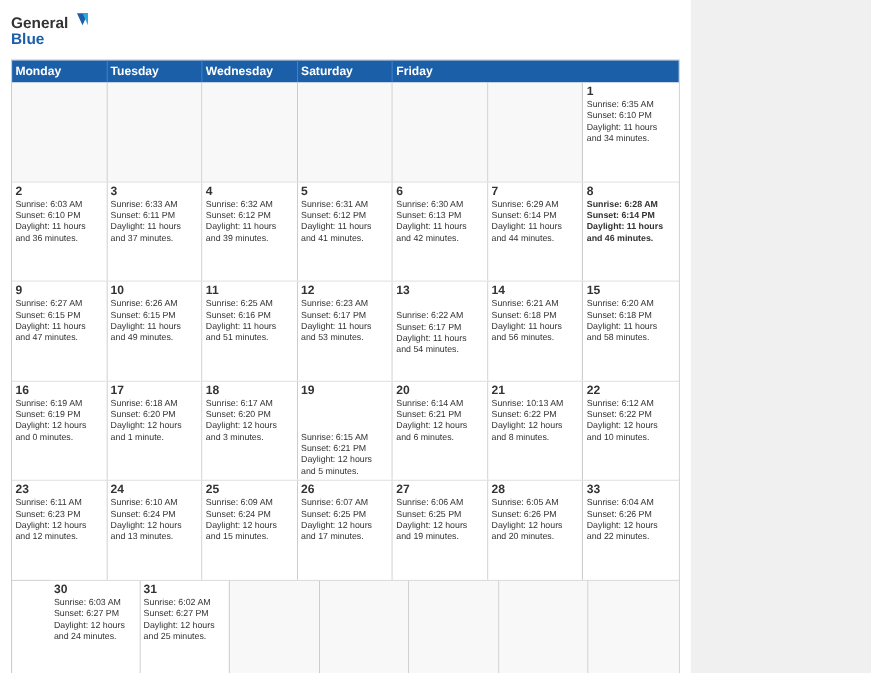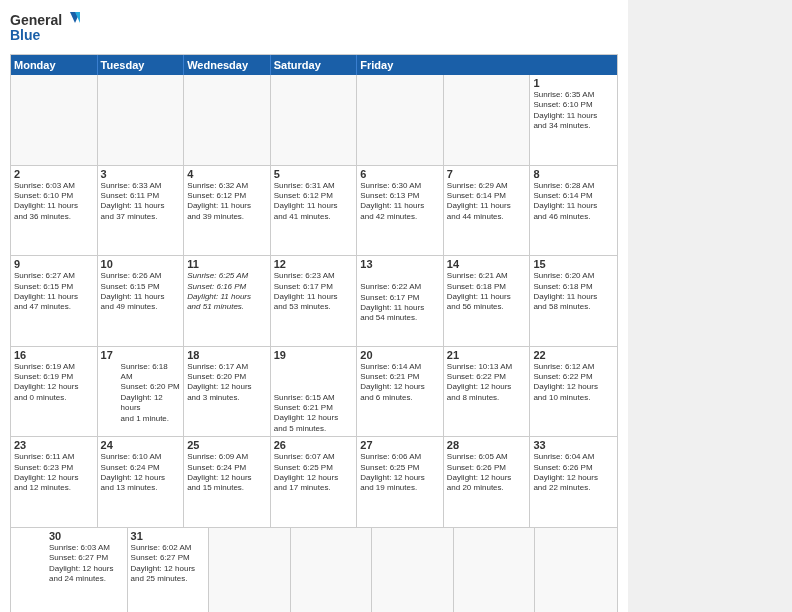--- a/index.html
+++ b/index.html
@@ -175,21 +175,21 @@
           </div>
           <div class="cal-cell">
             <span class="day-num">7</span>
             <div class="cell-text" style="white-space: pre-line;">Sunrise: 6:29 AM
 Sunset: 6:14 PM
 Daylight: 11 hours
 and 44 minutes.</div>
           </div>
           <div class="cal-cell">
             <span class="day-num">8</span>
-            <div class="cell-text" style="white-space: pre-line;">Sunrise: 6:28 AM
+            <div class="cell-text" style="white-space: pre-line; font-weight: bold;">Sunrise: 6:28 AM
 Sunset: 6:14 PM
 Daylight: 11 hours
 and 46 minutes.</div>
           </div>
         </div>
         <div class="cal-row">
           <div class="cal-cell">
             <span class="day-num">9</span>
             <div class="cell-text" style="white-space: pre-line;">Sunrise: 6:27 AM
 Sunset: 6:15 PM
@@ -198,21 +198,21 @@
           </div>
           <div class="cal-cell">
             <span class="day-num">10</span>
             <div class="cell-text" style="white-space: pre-line;">Sunrise: 6:26 AM
 Sunset: 6:15 PM
 Daylight: 11 hours
 and 49 minutes.</div>
           </div>
           <div class="cal-cell">
             <span class="day-num">11</span>
-            <div class="cell-text" style="white-space: pre-line; font-style: italic;">Sunrise: 6:25 AM
+            <div class="cell-text" style="white-space: pre-line;">Sunrise: 6:25 AM
 Sunset: 6:16 PM
 Daylight: 11 hours
 and 51 minutes.</div>
           </div>
           <div class="cal-cell">
             <span class="day-num">12</span>
             <div class="cell-text" style="white-space: pre-line;">Sunrise: 6:23 AM
 Sunset: 6:17 PM
 Daylight: 11 hours
 and 53 minutes.</div>
@@ -242,21 +242,21 @@
         <div class="cal-row">
           <div class="cal-cell">
             <span class="day-num">16</span>
             <div class="cell-text" style="white-space: pre-line;">Sunrise: 6:19 AM
 Sunset: 6:19 PM
 Daylight: 12 hours
 and 0 minutes.</div>
           </div>
           <div class="cal-cell">
             <span class="day-num">17</span>
-            <div class="cell-text" style="white-space: pre-line; margin-left: 20px;">Sunrise: 6:18 AM
+            <div class="cell-text" style="white-space: pre-line;">Sunrise: 6:18 AM
 Sunset: 6:20 PM
 Daylight: 12 hours
 and 1 minute.</div>
           </div>
           <div class="cal-cell">
             <span class="day-num">18</span>
             <div class="cell-text" style="white-space: pre-line;">Sunrise: 6:17 AM
 Sunset: 6:20 PM
 Daylight: 12 hours
 and 3 minutes.</div>

